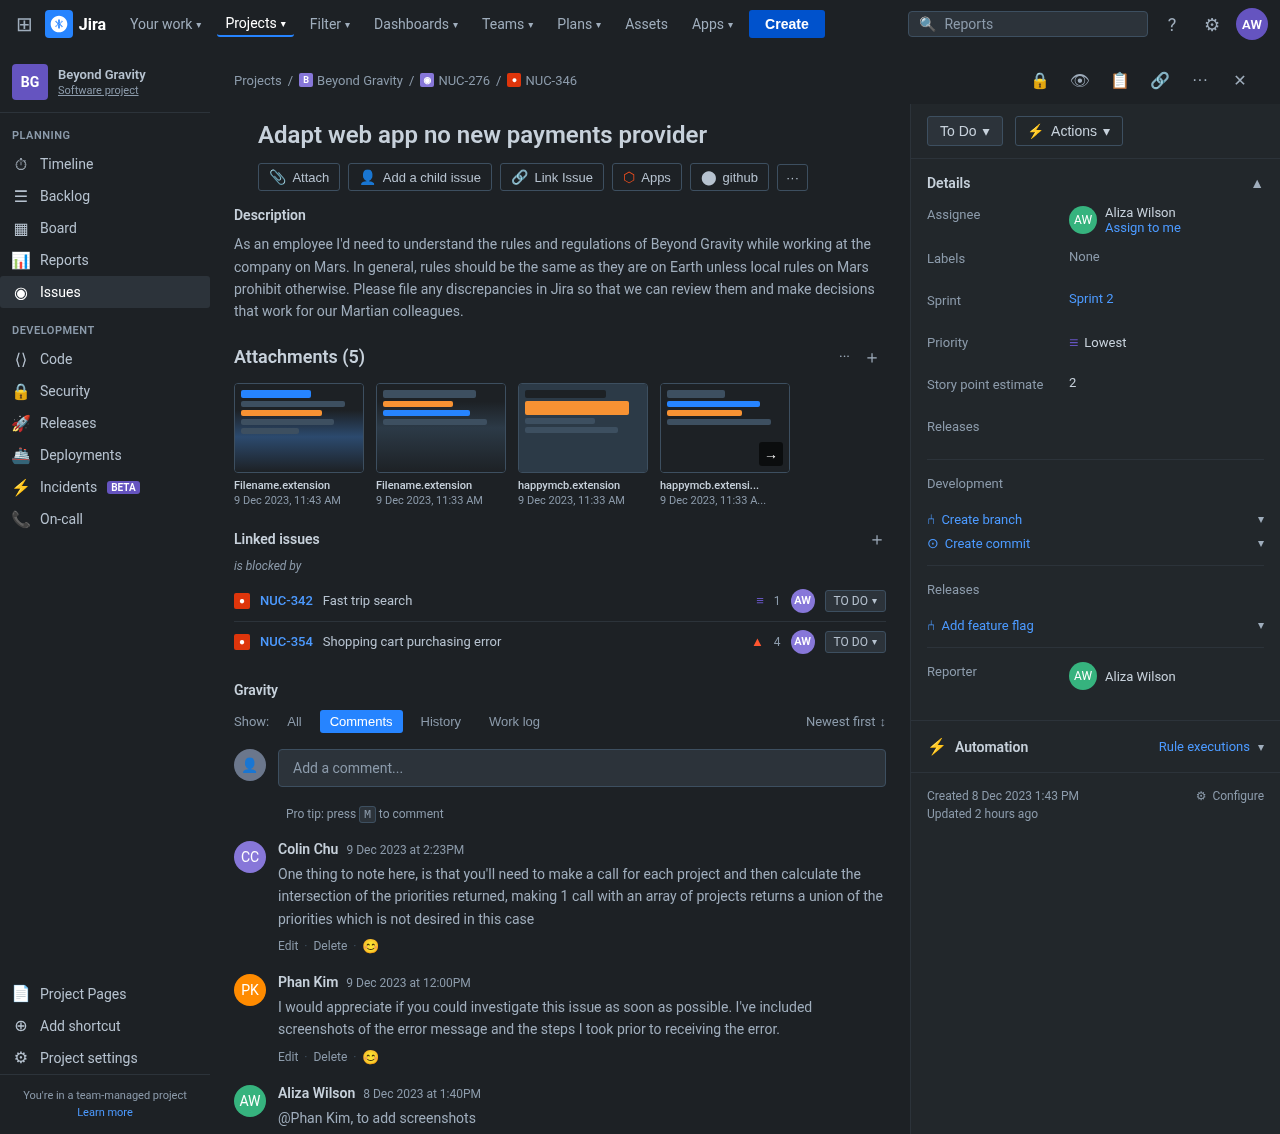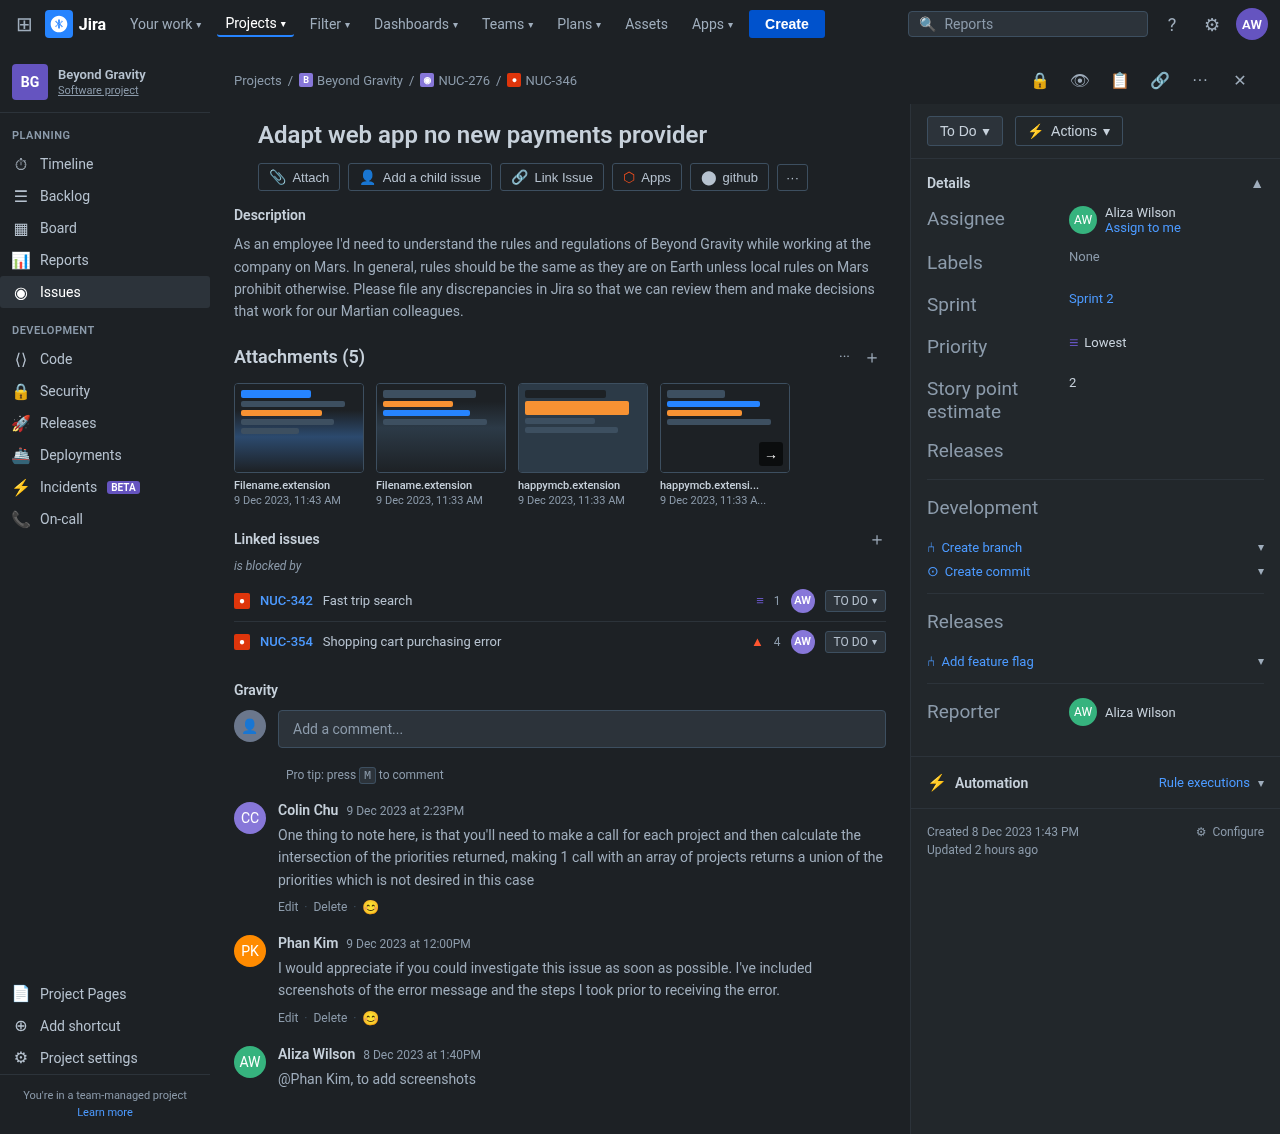--- a/index.html
+++ b/index.html
@@ -143,21 +143,21 @@
     .status-actions-bar { display: flex; align-items: center; gap: 12px; padding: 12px 16px; background: #22272b; border-bottom: 1px solid #2c333a; }
     .status-btn { display: flex; align-items: center; gap: 6px; padding: 6px 12px; border: 1px solid #3d4f60; border-radius: 3px; color: #c7d1db; font-size: 14px; cursor: pointer; background: #2c333a; font-weight: 500; }
     .actions-btn { display: flex; align-items: center; gap: 6px; padding: 6px 12px; border: 1px solid #3d4f60; border-radius: 3px; color: #c7d1db; font-size: 14px; cursor: pointer; background: transparent; }
 
     
     .details-panel { padding: 16px; }
     .details-toggle { display: flex; align-items: center; justify-content: space-between; cursor: pointer; margin-bottom: 14px; }
     .details-toggle-label { font-size: 14px; font-weight: 600; color: #c7d1db; }
     .details-toggle-icon { color: #9fadbc; font-size: 14px; }
     .detail-row { display: flex; align-items: flex-start; gap: 12px; margin-bottom: 14px; min-height: 28px; }
-    .detail-label { width: 130px; font-size: 19px; color: #8c9bab; flex-shrink: 0; padding-top: 2px; }
+    .detail-label { width: 130px; font-size: 13px; color: #8c9bab; flex-shrink: 0; padding-top: 2px; }
     .detail-value { flex: 1; font-size: 13px; color: #c7d1db; display: flex; align-items: center; gap: 6px; flex-wrap: wrap; }
     .detail-assignee { display: flex; align-items: center; gap: 8px; }
     .detail-assignee-name { color: #c7d1db; }
     .assign-link { color: #4c9aff; cursor: pointer; font-size: 13px; display: block; }
     .sprint-link { color: #4c9aff; cursor: pointer; }
     .priority-icon { display: flex; align-items: center; gap: 6px; }
     .detail-dev-link { color: #4c9aff; cursor: pointer; font-size: 13px; display: flex; align-items: center; gap: 6px; }
     .dev-icon { font-size: 14px; color: #4c9aff; }
     .dev-row { display: flex; align-items: center; justify-content: space-between; width: 100%; }
     .dev-chevron { color: #9fadbc; font-size: 12px; }
@@ -479,20 +479,31 @@
             <div class="linked-assignee av-purple">AW</div>
             <div class="todo-badge">
               <span>TO DO</span>
               <span class="chevron">▾</span>
             </div>
           </div>
         </div>
 
         <div class="activity">
           <div class="activity-header">Gravity</div>
+          <div class="activity-filters">
+            <span class="activity-filter-label">Show:</span>
+            <button class="activity-filter-btn">All</button>
+            <button class="activity-filter-btn active">Comments</button>
+            <button class="activity-filter-btn">History</button>
+            <button class="activity-filter-btn">Work log</button>
+            <div class="activity-sort">
+              <span>Newest first</span>
+              <span>↕</span>
+            </div>
+          </div>
 
           <div class="comment-box">
             <div class="comment-avatar">👤</div>
             <div class="comment-input">Add a comment...</div>
           </div>
           <div class="pro-tip">
             <span>Pro tip: press</span>
             <kbd>M</kbd>
             <span>to comment</span>
           </div>

